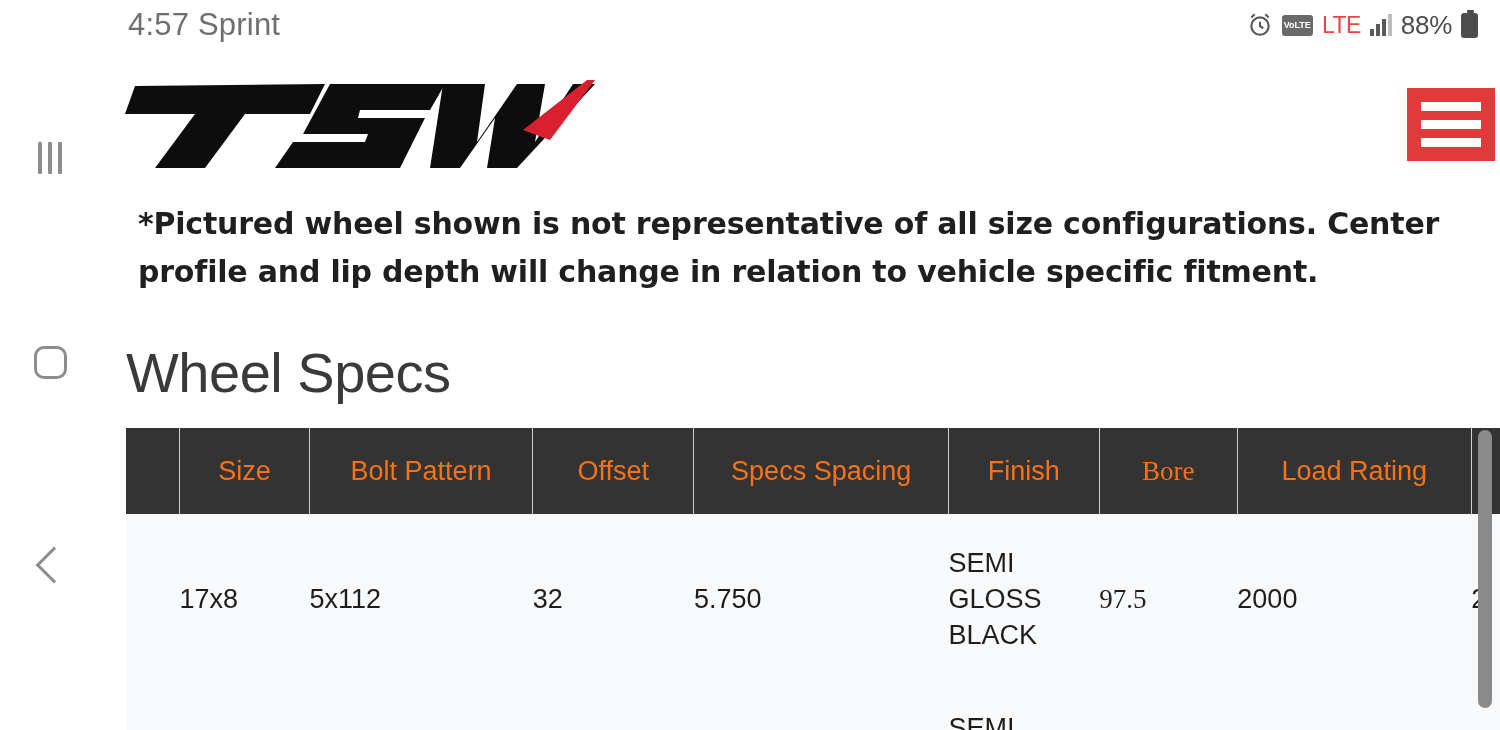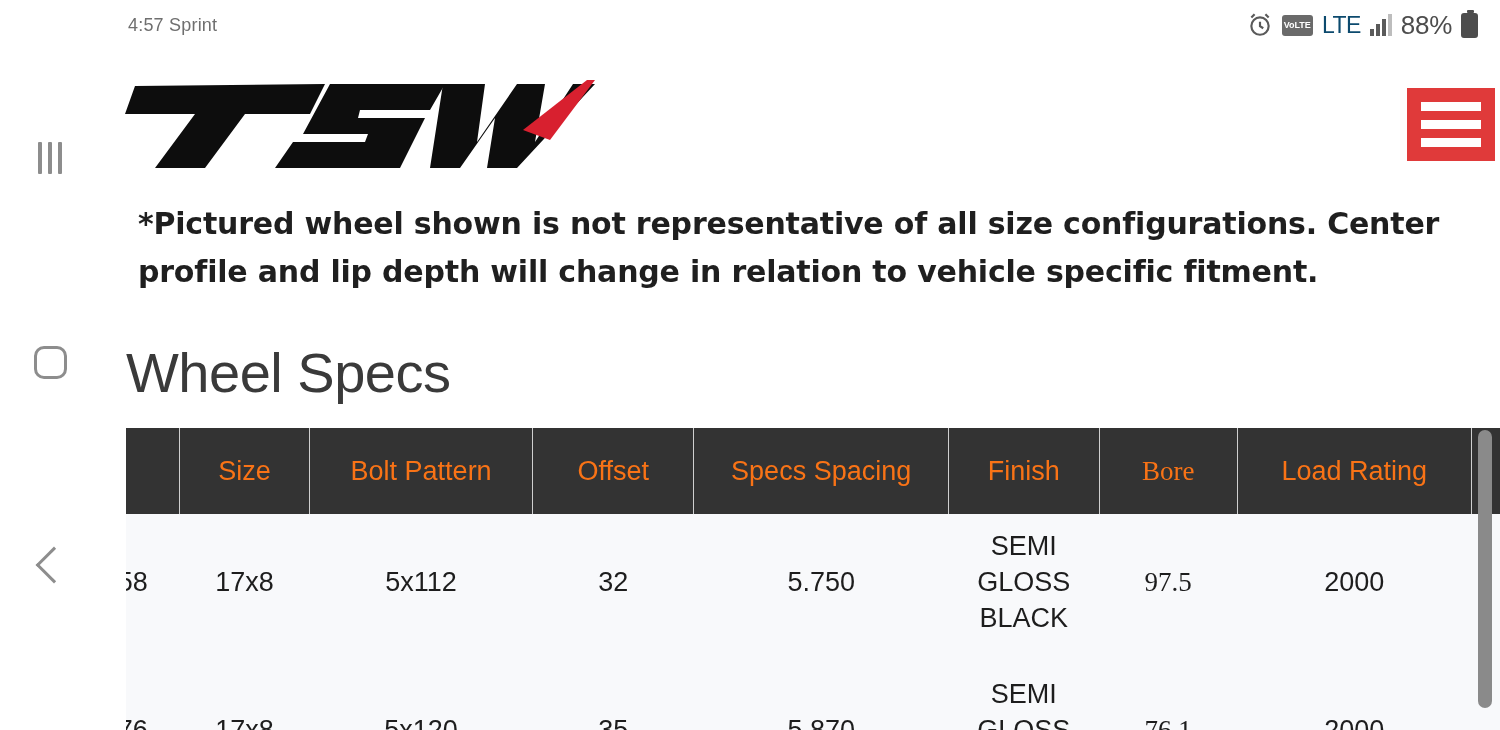--- a/index.html
+++ b/index.html
@@ -27,30 +27,30 @@
   .recents-glyph i{ display:block; width:4px; height:32px; background:#8d8d8d; border-radius:1px; }
   .home-glyph{ width:33px; height:33px; border:3px solid #8d8d8d; border-radius:10px; }
   .back-glyph{ width:26px; height:26px; border-left:3px solid #8d8d8d; border-bottom:3px solid #8d8d8d;
                transform:rotate(45deg); margin-left:8px;}
 
   
   .statusbar{
     position:absolute; left:100px; top:0; right:0; height:50px;
     display:flex; align-items:center; padding:0 22px 0 28px;
   }
-  .status-left{ font-size:18px; color:#6f6f6f; letter-spacing:.2px; }
+  .status-left{ font-size:31px; color:#6f6f6f; letter-spacing:.2px; }
   .status-right{ margin-left:auto; display:flex; align-items:center; gap:9px; color:#5a5a5a; }
   .status-right .pct{ font-size:26px; color:#4d4d4d; letter-spacing:-.3px; }
   .ico{ display:block; }
   .volte-box{
     font-size:9px; font-weight:bold; color:#fff; background:#6a6a6a;
     border-radius:3px; padding:6px 2px; line-height:1;
   }
   .volte-wrap{ display:flex; align-items:center; }
-  .lte-txt{ font-size:23px; font-weight:500; color:#0c4a6e; letter-spacing:-.5px;}
+  .lte-txt{ font-size:23px; font-weight:500; color:#ef4444; letter-spacing:-.5px;}
   .bars{ display:flex; align-items:flex-end; gap:2px; height:22px; }
   .bars i{ display:block; width:4px; background:#5a5a5a; }
   .bars i:nth-child(1){height:7px;} .bars i:nth-child(2){height:12px;}
   .bars i:nth-child(3){height:17px;} .bars i:nth-child(4){height:22px; background:#bdbdbd;}
   .battery{ width:17px; height:25px; border:2px solid #4d4d4d; border-radius:3px; position:relative; background:#4d4d4d;}
   .battery:before{ content:""; position:absolute; top:-5px; left:4px; width:7px; height:3px; background:#4d4d4d; border-radius:1px;}
 
   
   .logo-row{ position:absolute; left:100px; top:50px; right:0; height:135px; }
   .tsw-logo{
@@ -90,21 +90,21 @@
     background:#333333; color:#f97316;
     font-size:27px; font-weight:400;
     height:86px; text-align:center; vertical-align:middle;
     border-left:1px solid #cfcfcf; border-right:1px solid #cfcfcf;
     padding:0 6px;
   }
   .spec-table thead th:first-child{ border-left:none; }
   .spec-table tbody td{
     background:#f8f9fb; color:#1d1d1d;
     font-size:27px; font-weight:400;
-    padding:14px 0 26px 0; vertical-align:middle; text-align:center;
+    padding:31px 0 26px 0; vertical-align:middle; 
     line-height:36px;
   }
   .col-part{ width:90px; }
   .col-size{ width:125px; }
   .col-bolt{ width:215px; }
   .col-offset{ width:155px; }
   .col-back{ width:245px; }
   .col-finish{ width:145px; }
   .col-bore{ width:133px;font-family:Liberation Serif, serif; }
   .col-load{ width:225px; }

